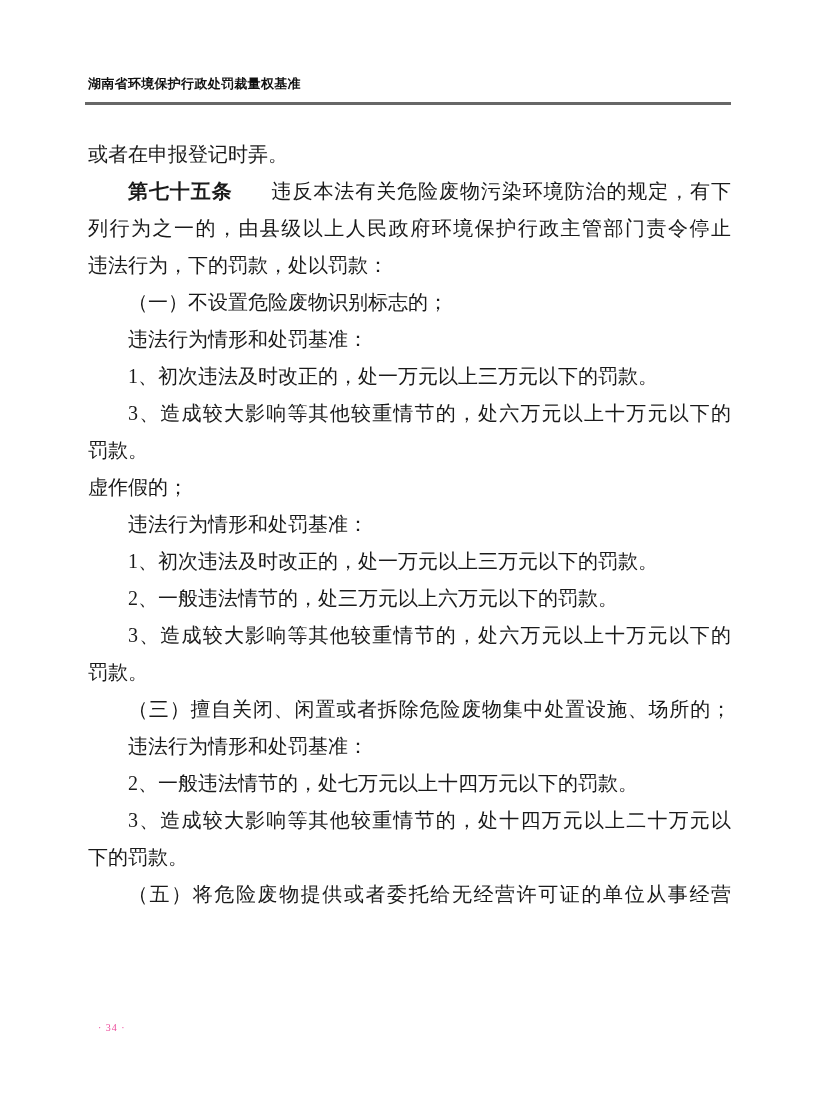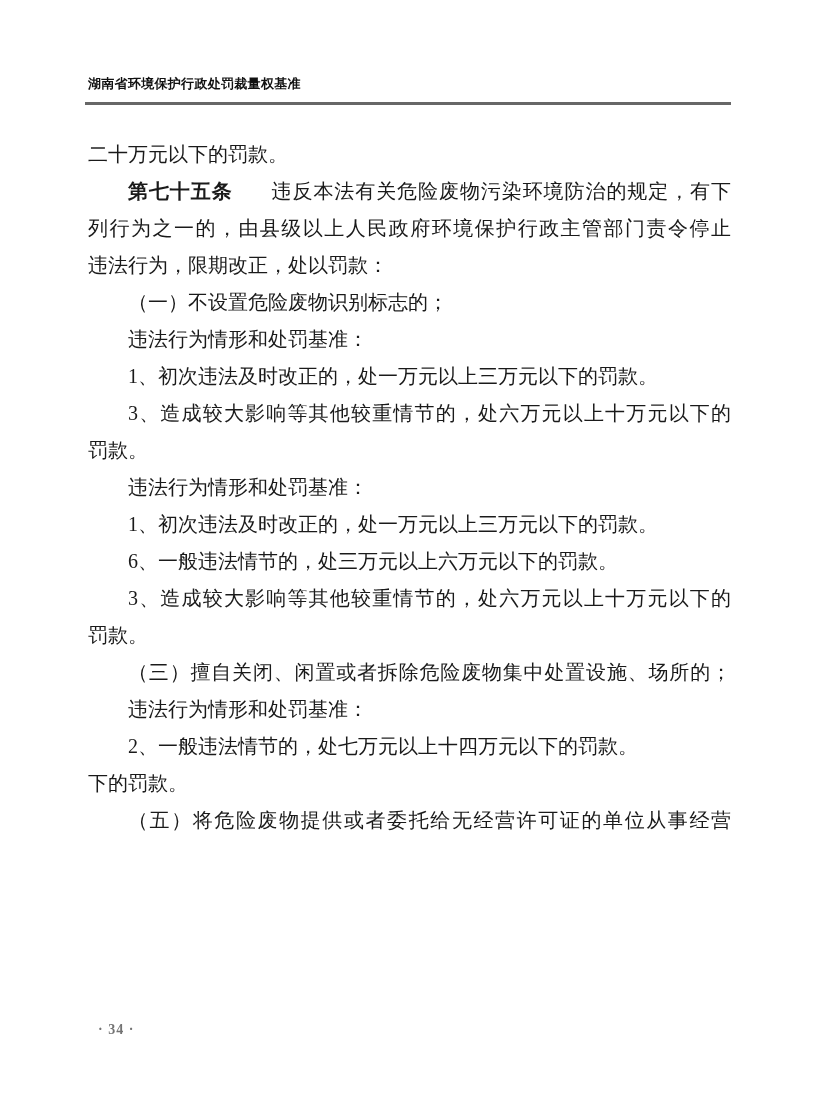--- a/index.html
+++ b/index.html
@@ -62,53 +62,54 @@
   }
   .gap {
     display: inline-block;
     width: 38px;
     height: 1px;
   }
   .footer {
     position: absolute;
     left: 98px;
     top: 1022px;
-    font-size: 14px;
+    font-size: 10px;
     letter-spacing: 1px;
-    color: #737373;
+    color: #ec4899;
     white-space: nowrap;
-    font-weight: bold;
   }
 </style>
 </head>
 <body>
 
 <div class="page">
 
   <div class="header-title">湖南省环境保护行政处罚裁量权基准</div>
 
   <div class="header-rule"></div>
 
   <div class="doc-body" id="doc-body">
-      <div class="line">二十万元以下的罚款。</div>
+      <div class="line">或者在申报登记时弄。</div>
       <div class="line indent full"><span class="article-no">第七十五条</span><span class="gap"></span><span>违反本法有关危险废物污染环境防治的规定，有下</span></div>
       <div class="line full">列行为之一的，由县级以上人民政府环境保护行政主管部门责令停止</div>
-      <div class="line">违法行为，限期改正，处以罚款：</div>
+      <div class="line">违法行为，下的罚款，处以罚款：</div>
       <div class="line indent">（一）不设置危险废物识别标志的；</div>
       <div class="line indent">违法行为情形和处罚基准：</div>
       <div class="line indent">1、初次违法及时改正的，处一万元以上三万元以下的罚款。</div>
       <div class="line indent full">3、造成较大影响等其他较重情节的，处六万元以上十万元以下的</div>
       <div class="line">罚款。</div>
+      <div class="line">虚作假的；</div>
       <div class="line indent">违法行为情形和处罚基准：</div>
       <div class="line indent">1、初次违法及时改正的，处一万元以上三万元以下的罚款。</div>
-      <div class="line indent">6、一般违法情节的，处三万元以上六万元以下的罚款。</div>
+      <div class="line indent">2、一般违法情节的，处三万元以上六万元以下的罚款。</div>
       <div class="line indent full">3、造成较大影响等其他较重情节的，处六万元以上十万元以下的</div>
       <div class="line">罚款。</div>
       <div class="line indent full">（三）擅自关闭、闲置或者拆除危险废物集中处置设施、场所的；</div>
       <div class="line indent">违法行为情形和处罚基准：</div>
       <div class="line indent">2、一般违法情节的，处七万元以上十四万元以下的罚款。</div>
+      <div class="line indent full">3、造成较大影响等其他较重情节的，处十四万元以上二十万元以</div>
       <div class="line">下的罚款。</div>
       <div class="line indent full">（五）将危险废物提供或者委托给无经营许可证的单位从事经营</div>
     </div>
 
   <div class="footer">· 34 ·</div>
 
 </div>
 
 </body></html>

